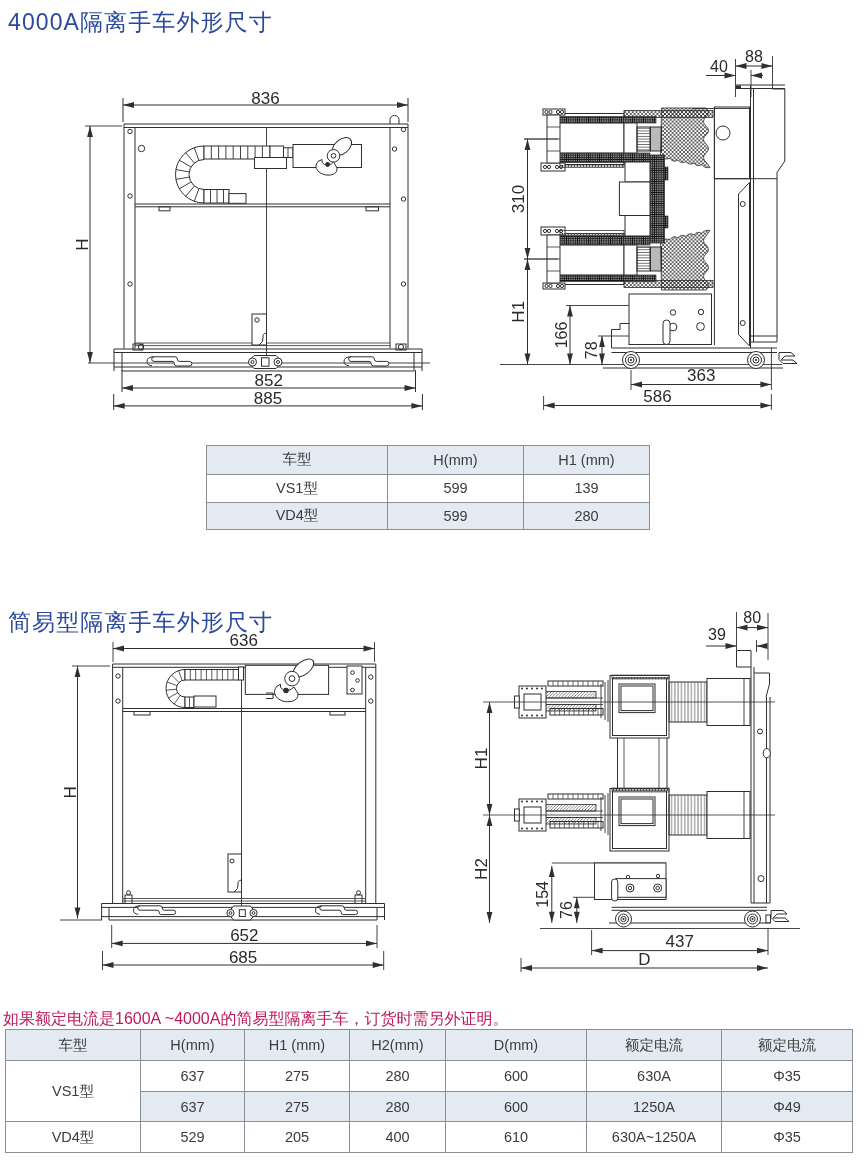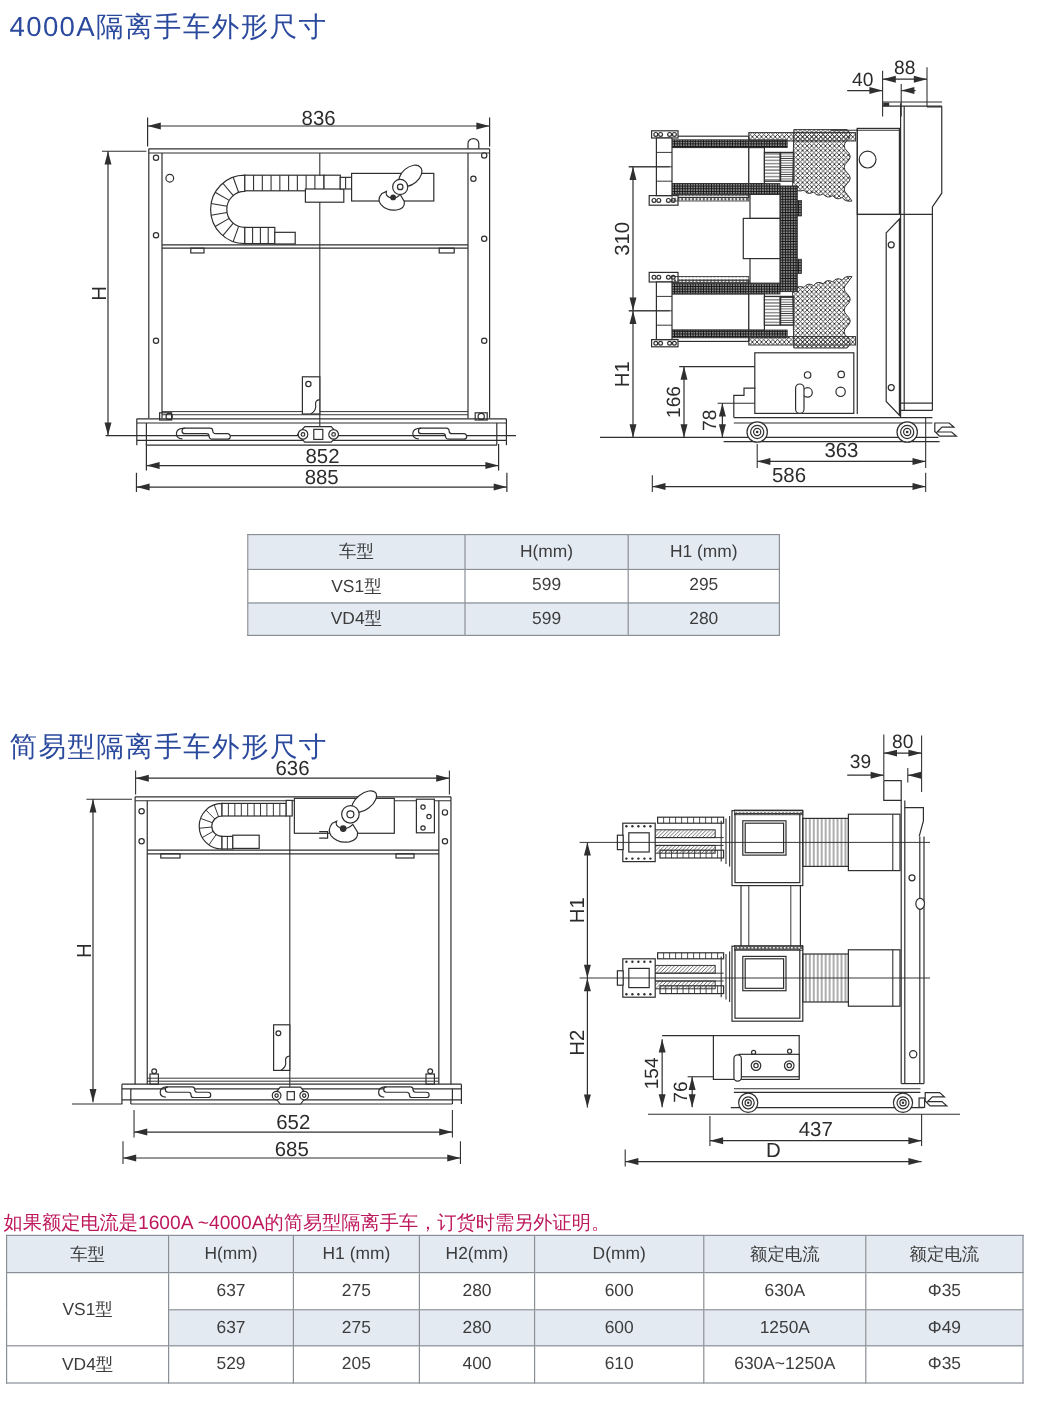--- a/index.html
+++ b/index.html
@@ -535,21 +535,21 @@
     </colgroup>
 <tbody>
       <tr class="hd" style="height:28.5px">
         <td>车型</td>
         <td>H(mm)</td>
         <td>H1 (mm)</td>
       </tr>
 <tr style="height:28px">
         <td>VS1型</td>
         <td>599</td>
-        <td>295</td>
+        <td>139</td>
       </tr>
 <tr class="hd" style="height:27.5px">
         <td>VD4型</td>
         <td>599</td>
         <td>280</td>
       </tr>
 </tbody>
   </table>
 
 <table class="tb" style="left:5px;top:1029px;width:847px">

